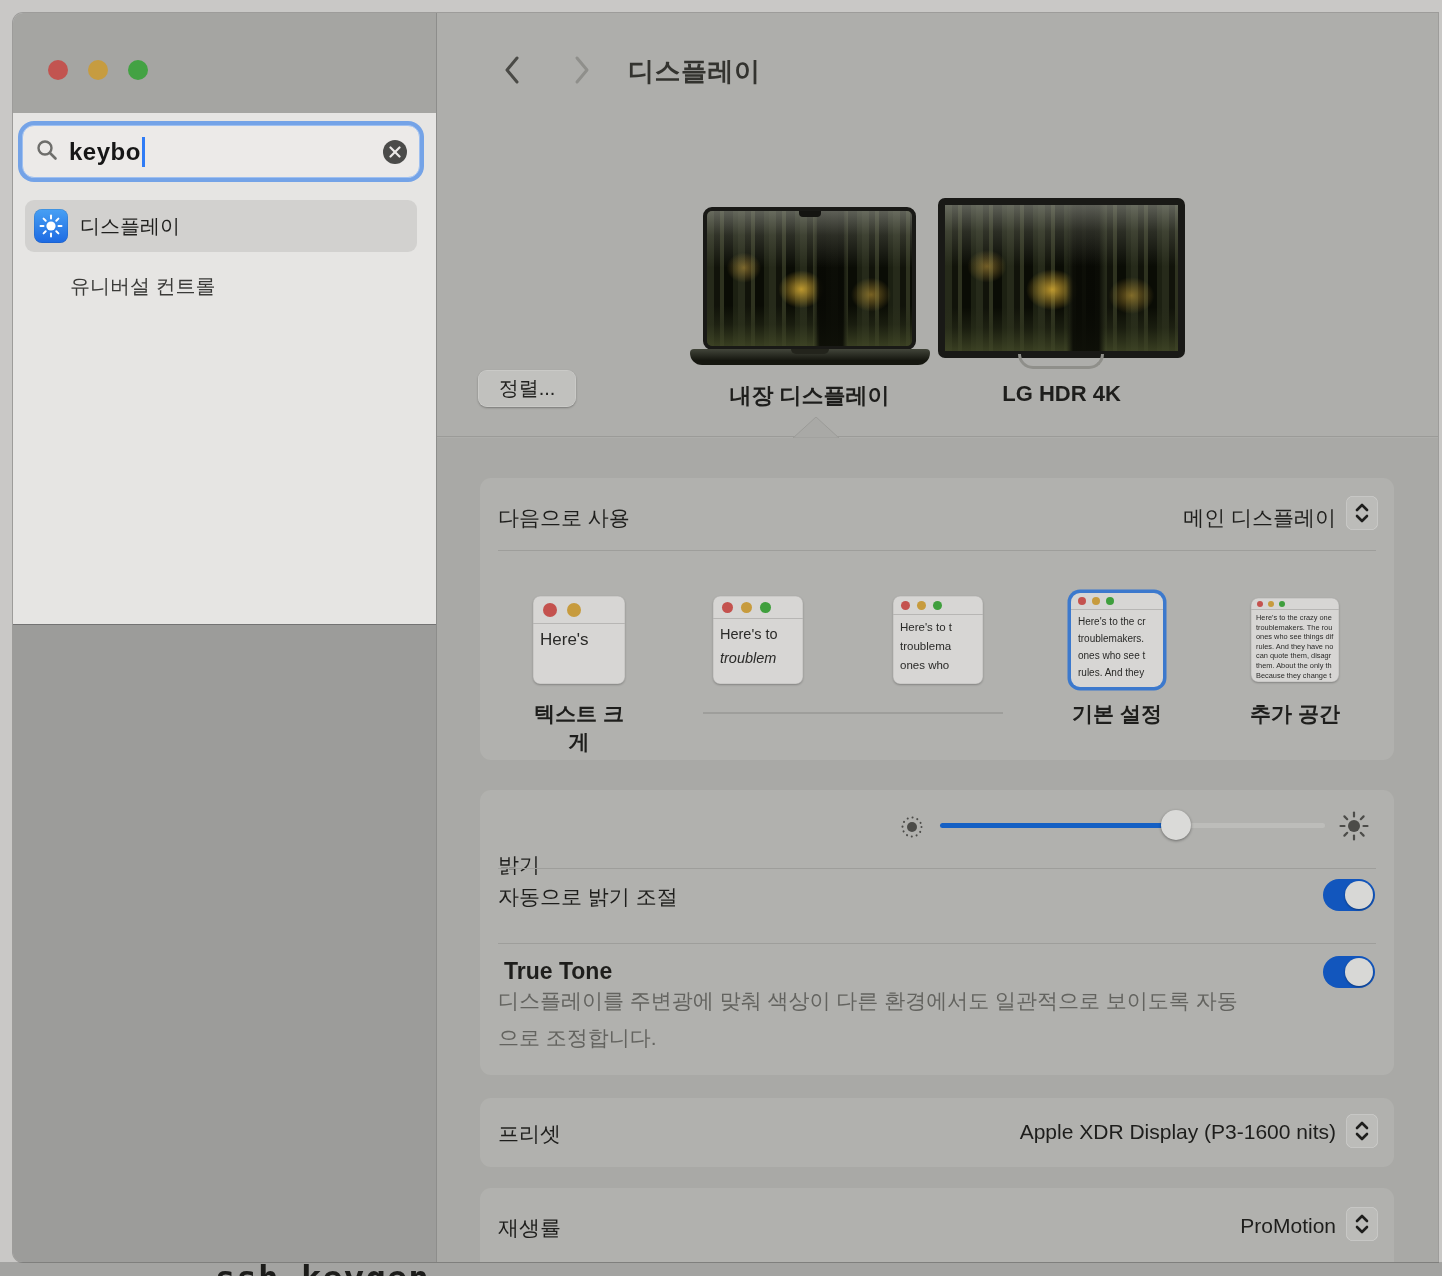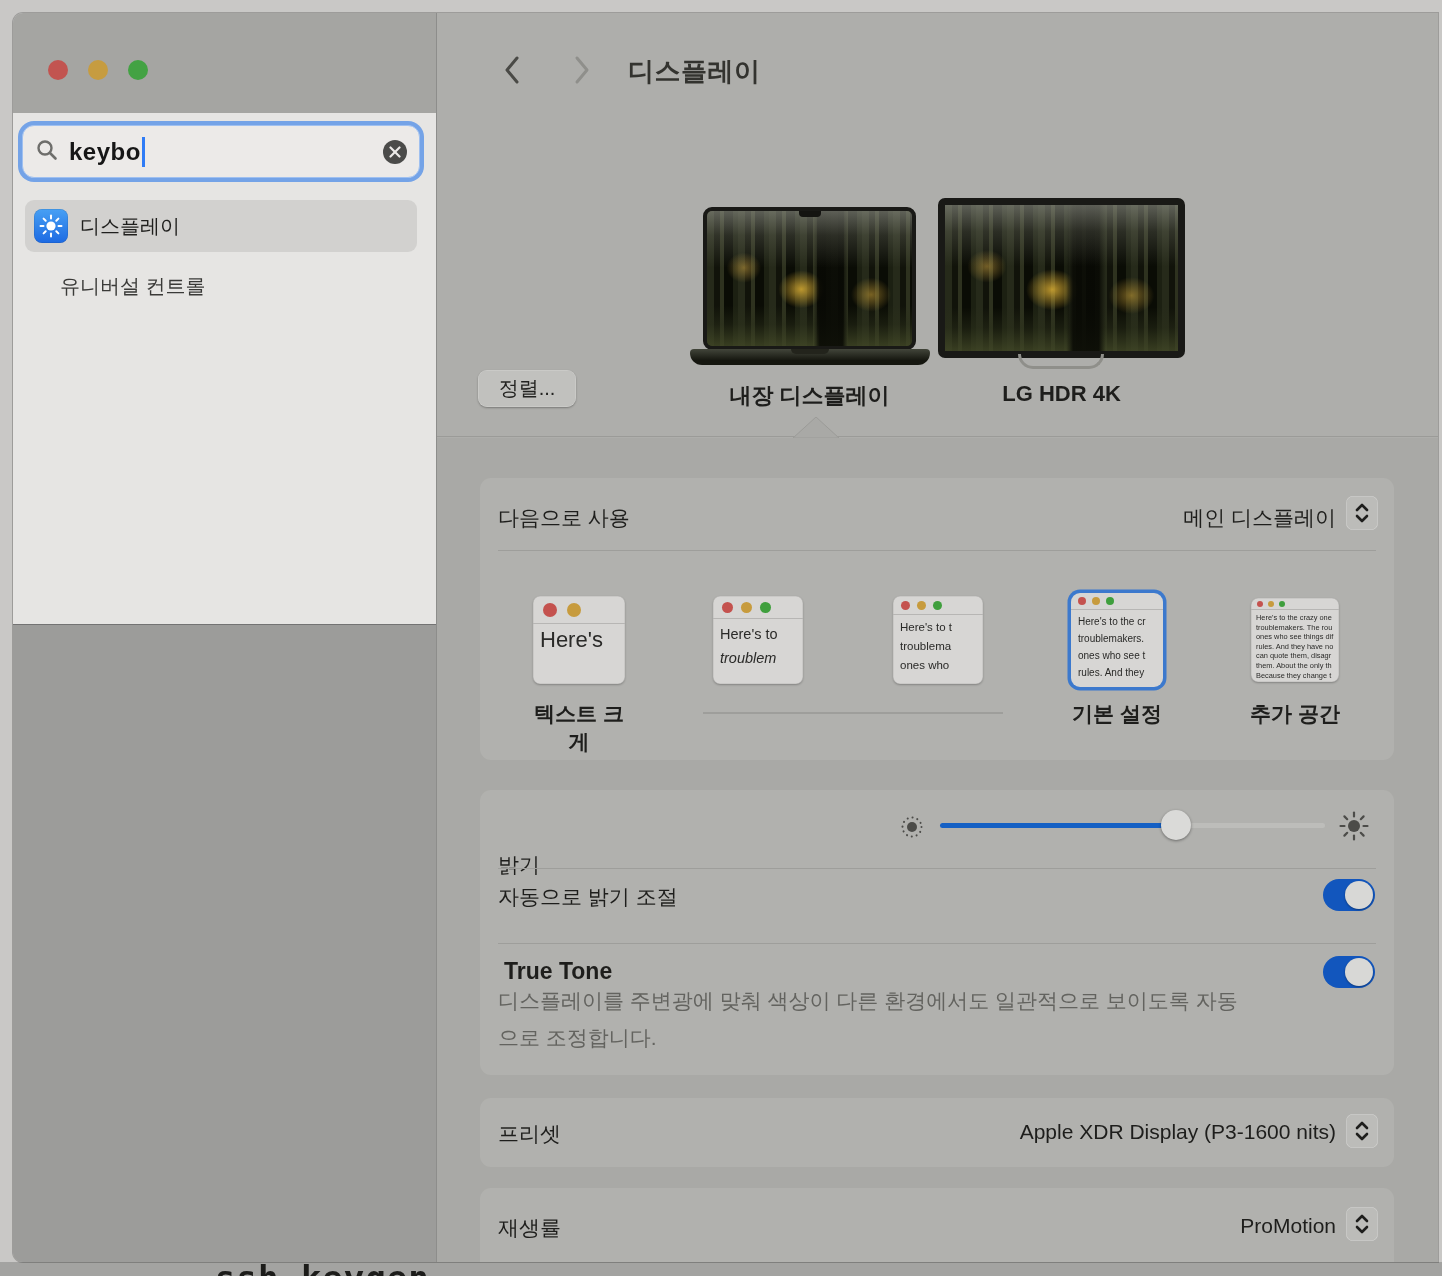--- a/index.html
+++ b/index.html
@@ -40,21 +40,21 @@
   .clear-btn svg { position:absolute; left:6px; top:6px; }
 
   .result-row { position:absolute; left:12px; width:392px; height:52px; border-radius:9px;
     display:flex; align-items:center; }
   .result-row.selected { top:87px; background:#d2d1cf; }
   .result-row.plain { top:147px; }
   .app-icon { width:34px; height:34px; border-radius:8px; margin:0 12px 0 9px; flex:none;
     background:linear-gradient(180deg,#47a0f4,#1d6ae2); position:relative; box-shadow:inset 0 0 0 .5px rgba(0,0,0,.15); }
   .app-icon svg { position:absolute; left:5px; top:5px; }
   .result-label { font-size:20px; color:#1f1f1d; }
-  .result-row.plain .result-label { margin-left:35px; color:#3a3a38; }
+  .result-row.plain .result-label { margin-left:45px; color:#3a3a38; }
 
   
   .main { left:424px; top:0; width:1001px; height:100%; background:#aeaeab; }
   .nav-arrow { top:42px; width:22px; height:30px; }
   .main-title { left:191px; top:41px; font-size:26px; font-weight:bold; color:#33332f; letter-spacing:.5px; }
 
   
   .wp {
     background-color:#23261b;
     background-image:
@@ -230,21 +230,21 @@
       </div>
       <div class="card-row-divider" style="top:72px;"></div>
 
       <div class="scale-line"></div>
 
       <div class="thumb" style="left:53px;top:118px;width:92px;height:88px;">
         <div class="thumb-bar" style="height:28px;padding-left:10px;gap:10px;">
           <span class="dot r" style="width:14px;height:14px;"></span>
           <span class="dot y" style="width:14px;height:14px;"></span>
         </div>
-        <div class="thumb-text" style="font-size:22px;line-height:26px;">
+        <div class="thumb-text" style="font-size:17px;line-height:26px;">
           <span>Here's</span>
         </div>
       </div>
 
       <div class="thumb" style="left:233px;top:118px;width:90px;height:88px;">
         <div class="thumb-bar" style="height:23px;padding-left:9px;gap:8px;">
           <span class="dot r" style="width:11px;height:11px;"></span>
           <span class="dot y" style="width:11px;height:11px;"></span>
           <span class="dot g" style="width:11px;height:11px;"></span>
         </div>

